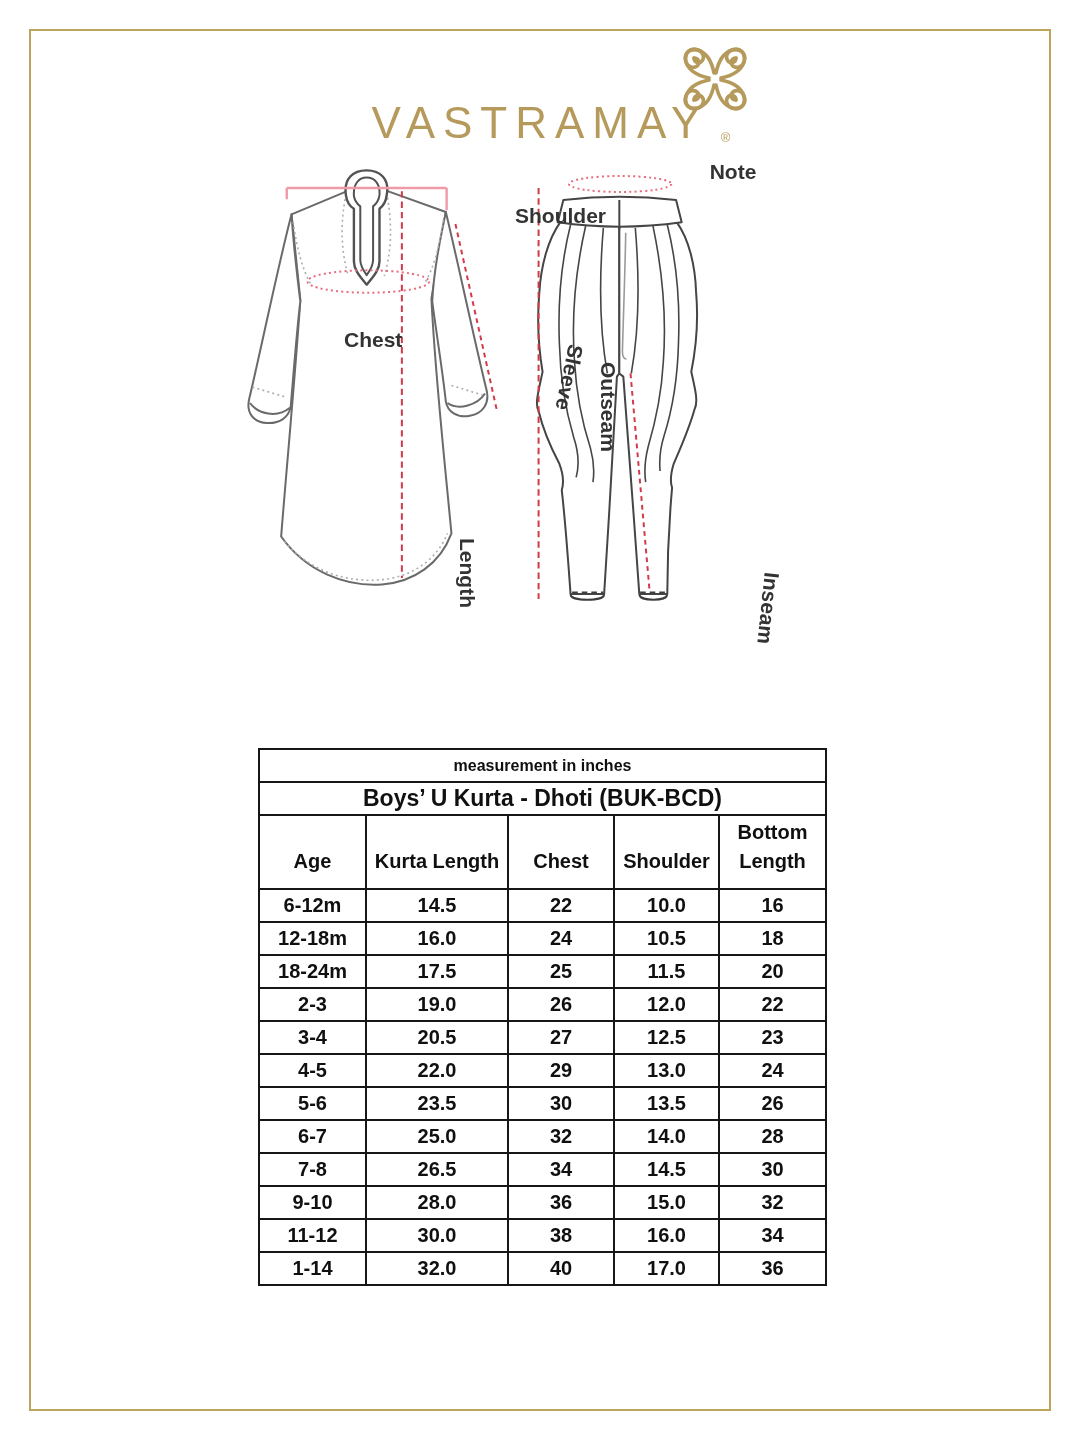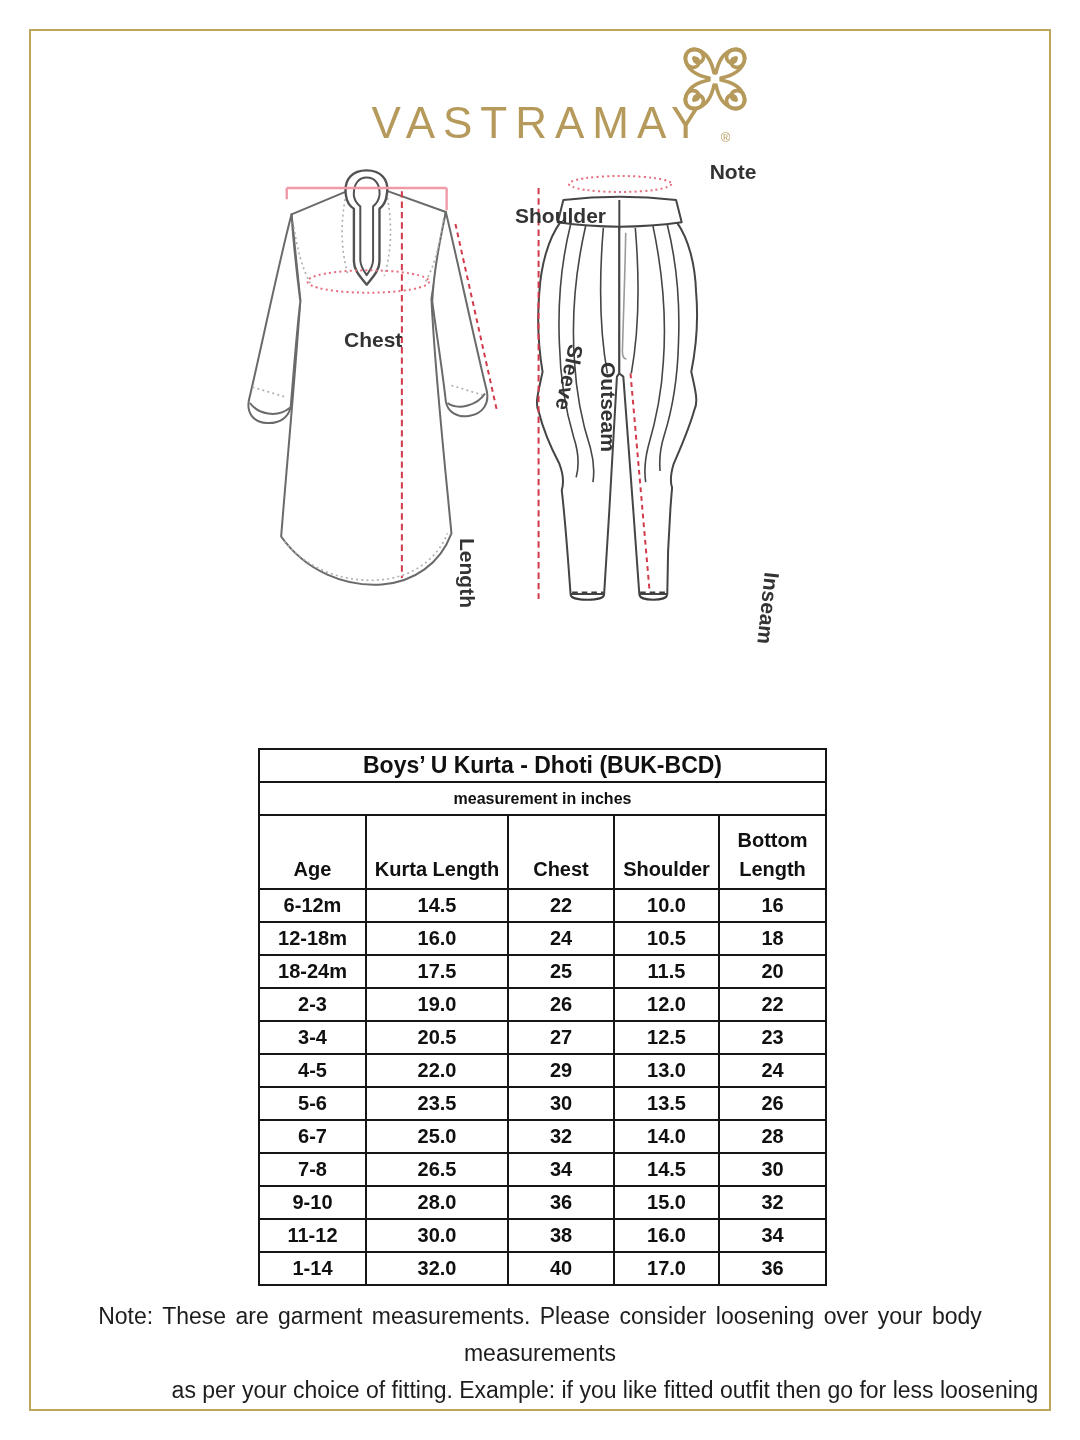--- a/index.html
+++ b/index.html
@@ -24,21 +24,21 @@
   .lbl.vert { writing-mode:vertical-rl; }
   .lbl.waist { width:90px; text-align:center; }
   .lbl.sleeve { transform:rotate(12deg); }
   .lbl.inseam { transform:rotate(6deg); }
 
   
   .size-table { position:absolute; left:258px; top:748px; width:567px; border-collapse:collapse; table-layout:fixed; color:#101010; }
   .size-table th, .size-table td { border:2.5px solid #161616; text-align:center; padding:0; }
   .t-title { height:33px; font-size:23px; font-weight:bold; }
   .t-sub { height:33px; font-size:16px; font-weight:bold; }
-  .t-head th { height:74px; font-size:20px; font-weight:bold; vertical-align:bottom; padding-bottom:4px; line-height:1.45; }
+  .t-head th { height:74px; font-size:20px; font-weight:bold; vertical-align:bottom; padding-bottom:12px; line-height:1.45; }
   .size-table td { height:33px; font-size:20px; font-weight:bold; }
 
   
   .note { position:absolute; left:35px; right:35px; top:1298px; color:#1d1d1d; font-size:23px; line-height:37px; }
   .note-line1 { text-align:center; word-spacing:3px; }
   .note-line2 { text-align:center; padding-left:130px; }
 </style>
 </head>
 <body>
 
@@ -138,24 +138,24 @@
   <table class="size-table">
     <colgroup>
       <col style="width:107px">
         <col style="width:142px">
         <col style="width:106px">
         <col style="width:105px">
         <col style="width:107px">
     </colgroup>
     <thead>
       <tr>
-        <th class="t-title" colspan="5">Boys’ U Kurta - Dhoti (BUK-BCD)</th>
+        <th class="t-sub" colspan="5">measurement in inches</th>
       </tr>
       <tr>
-        <th class="t-sub" colspan="5">measurement in inches</th>
+        <th class="t-title" colspan="5">Boys’ U Kurta - Dhoti (BUK-BCD)</th>
       </tr>
       <tr class="t-head">
         <th>Age</th>
         <th>Kurta Length</th>
         <th>Chest</th>
         <th>Shoulder</th>
         <th>Bottom Length</th>
       </tr>
     </thead>
     <tbody>
@@ -239,18 +239,14 @@
         <tr>
           <td>1-14</td>
           <td>32.0</td>
           <td>40</td>
           <td>17.0</td>
           <td>36</td>
         </tr>
       </tbody>
   </table>
 
-  <div class="note">
-    <div class="note-line1">Note: These are garment measurements. Please consider loosening over your body measurements</div>
-    <div class="note-line2">as per your choice of fitting. Example: if you like fitted outfit then go for less loosening</div>
-  </div>
 
 </div>
 
 </body></html>

